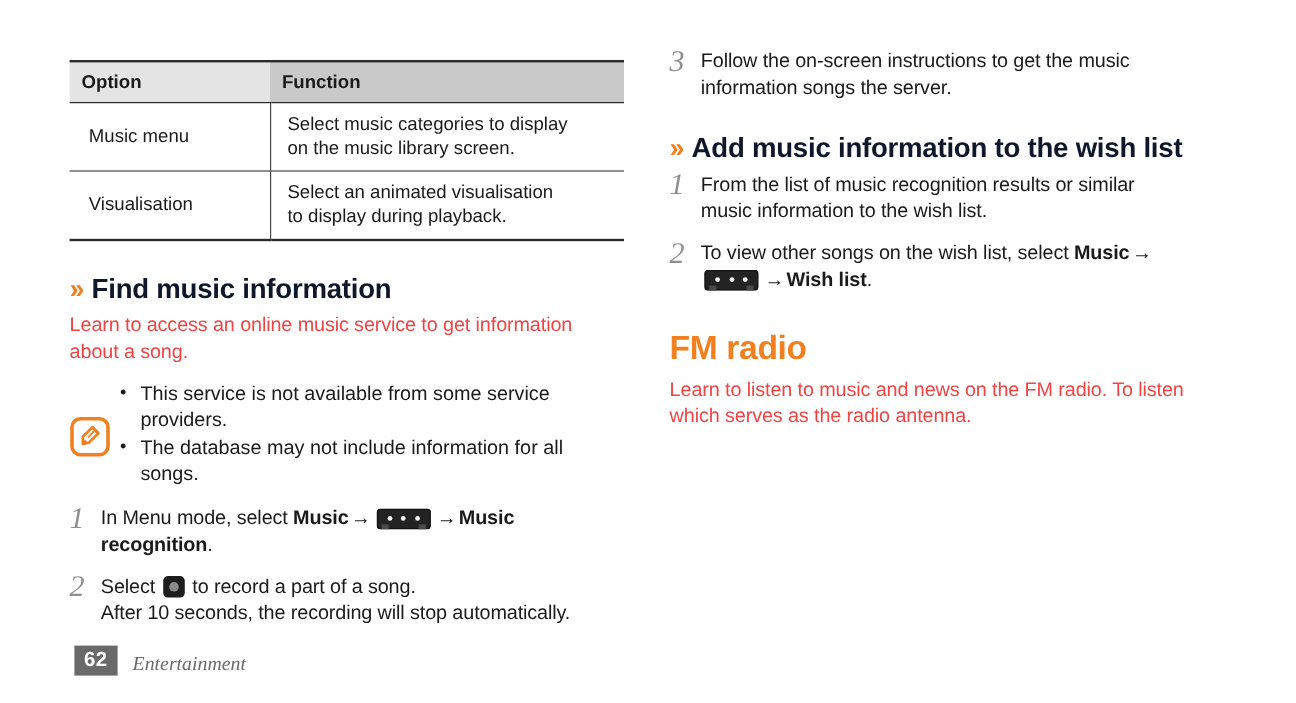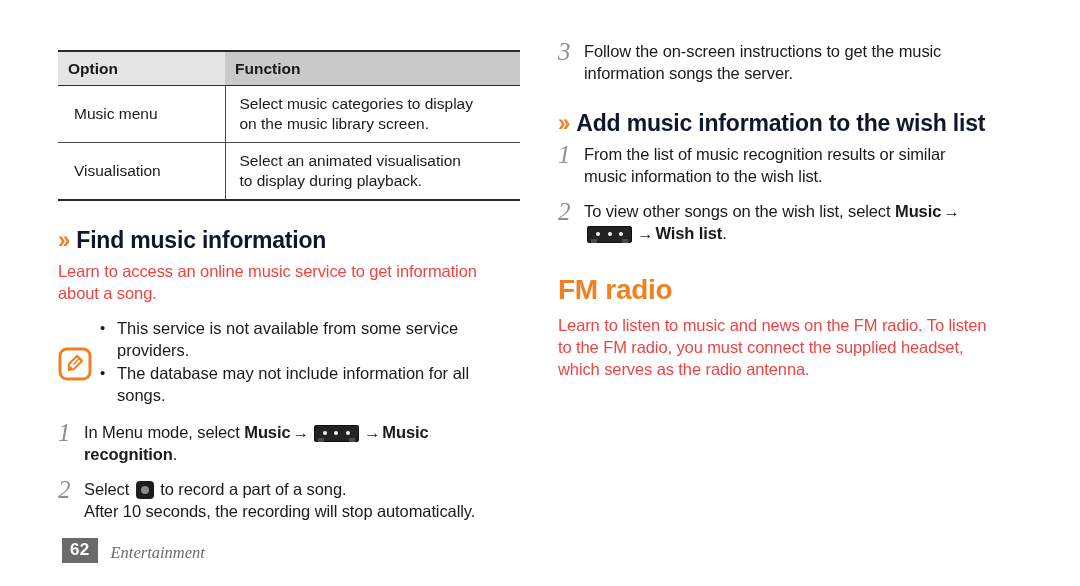--- a/index.html
+++ b/index.html
@@ -375,21 +375,20 @@
       <span class="step-body">
         <span class="line"><span>To view other songs on the wish list, select </span><b>Music</b><span class="arrow">→</span></span>
         <span class="line"><span class="ic-menu"><i></i><i></i><i></i></span><span class="arrow">→</span><b>Wish list</b><span>.</span></span>
       </span>
     </div>
 
     <div class="orange-head">FM radio</div>
 
     <div class="para">
       <span class="line">Learn to listen to music and news on the FM radio. To listen</span>
-      <span class="line">to the FM radio, you must connect the supplied headset,</span>
       <span class="line">which serves as the radio antenna.</span>
     </div>
 
   </div>
 
   <div class="footer">
     <span class="pagenum">62</span>
     <span class="foot-label">Entertainment</span>
   </div>
 

